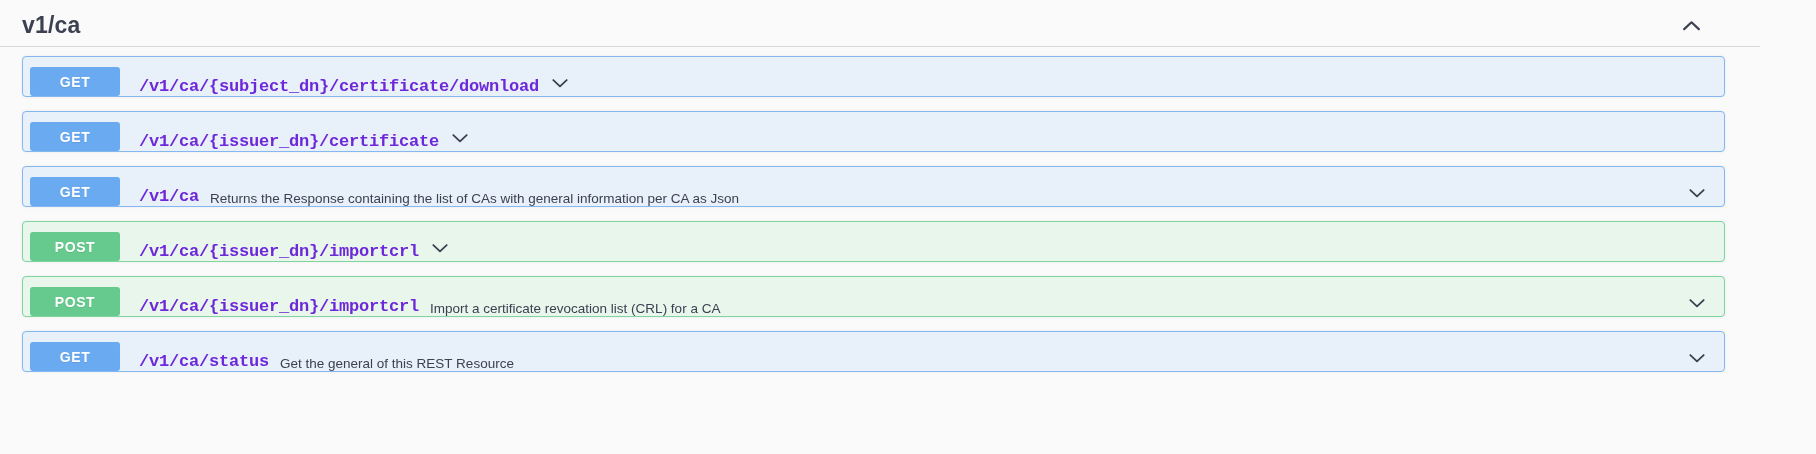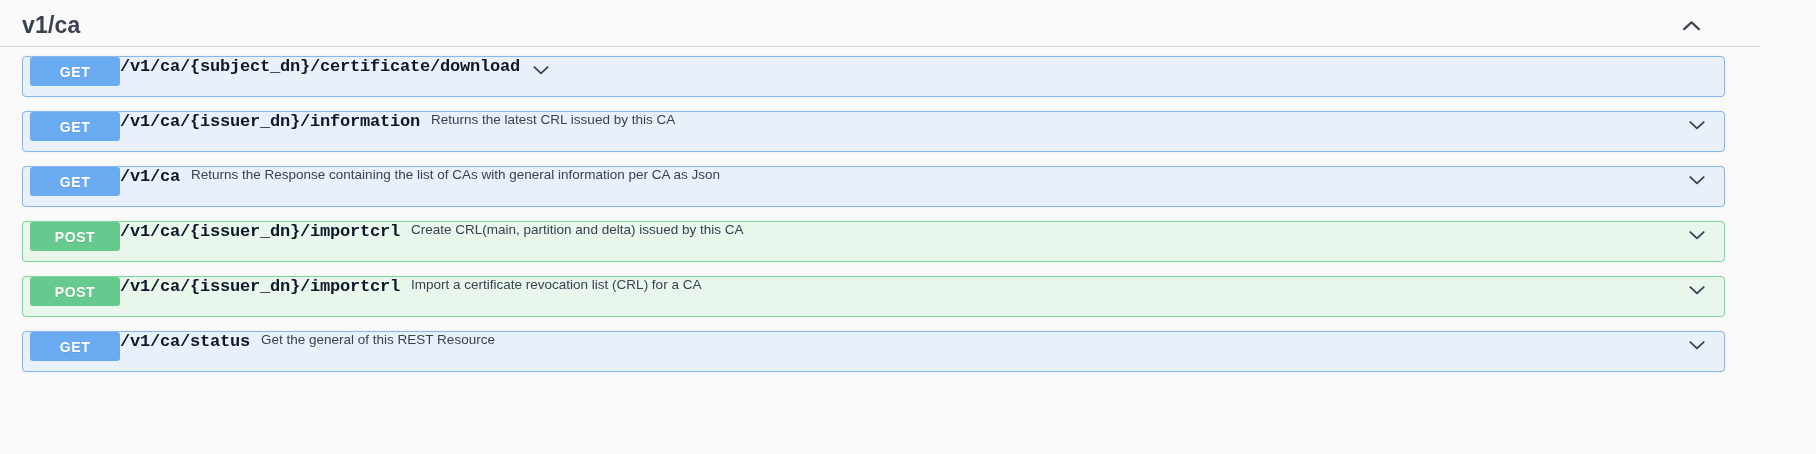--- a/index.html
+++ b/index.html
@@ -62,21 +62,21 @@
   }
 
   
   .op-list {
     padding: 9px 0 0 0;
     margin: 0;
   }
 
   .opblock {
     display: flex;
-    align-items: flex-start;
+    align-items: flex-end;
     height: 41px;
     margin: 0 0 14px 22px;
     width: 1703px;
     border-radius: 4px;
     border: 1px solid;
     cursor: pointer;
     box-shadow: 0 0 3px rgba(0,0,0,.07);
   }
 
   .opblock.get {
@@ -101,25 +101,25 @@
     font-size: 14px;
     font-weight: bold;
     letter-spacing: .6px;
     font-family: "Liberation Sans", sans-serif;
     text-shadow: 0 1px 0 rgba(0,0,0,.08);
   }
   .opblock.get .op-method  { background: #6aaaf0; }
   .opblock.post .op-method { background: #66c98d; }
 
   .op-path {
-    margin-left: 0;
+    margin-left: 19px;
     font-family: "Liberation Mono", monospace;
     font-size: 17px;
     font-weight: bold;
-    color: #0f172a;
+    color: #6d28d9;
     white-space: nowrap;
     letter-spacing: -0.2px;
   }
 
   .op-summary {
     margin-left: 11px;
     font-family: "Liberation Sans", sans-serif;
     font-size: 13.5px;
     color: #3b4151;
     white-space: nowrap;
@@ -167,22 +167,21 @@
         <span class="op-path">/v1/ca/{subject_dn}/certificate/download</span>
         <button class="op-arrow">
           <svg class="chev" viewBox="0 0 20 12">
             <polyline points="2,2.5 10,10 18,2.5" fill="none" stroke="#3b4151" stroke-width="2.2" stroke-linecap="round" stroke-linejoin="round"></polyline>
           </svg>
         </button>
       </div>
 
       <div class="opblock get">
         <span class="op-method">GET</span>
-        <span class="op-path">/v1/ca/{issuer_dn}/information</span>
-        <span class="op-summary">Returns the latest CRL issued by this CA</span>
+        <span class="op-path">/v1/ca/{issuer_dn}/certificate</span>
         <button class="op-arrow">
           <svg class="chev" viewBox="0 0 20 12">
             <polyline points="2,2.5 10,10 18,2.5" fill="none" stroke="#3b4151" stroke-width="2.2" stroke-linecap="round" stroke-linejoin="round"></polyline>
           </svg>
         </button>
       </div>
 
       <div class="opblock get">
         <span class="op-method">GET</span>
         <span class="op-path">/v1/ca</span>
@@ -190,21 +189,20 @@
         <button class="op-arrow">
           <svg class="chev" viewBox="0 0 20 12">
             <polyline points="2,2.5 10,10 18,2.5" fill="none" stroke="#3b4151" stroke-width="2.2" stroke-linecap="round" stroke-linejoin="round"></polyline>
           </svg>
         </button>
       </div>
 
       <div class="opblock post">
         <span class="op-method">POST</span>
         <span class="op-path">/v1/ca/{issuer_dn}/importcrl</span>
-        <span class="op-summary">Create CRL(main, partition and delta) issued by this CA</span>
         <button class="op-arrow">
           <svg class="chev" viewBox="0 0 20 12">
             <polyline points="2,2.5 10,10 18,2.5" fill="none" stroke="#3b4151" stroke-width="2.2" stroke-linecap="round" stroke-linejoin="round"></polyline>
           </svg>
         </button>
       </div>
 
       <div class="opblock post">
         <span class="op-method">POST</span>
         <span class="op-path">/v1/ca/{issuer_dn}/importcrl</span>

